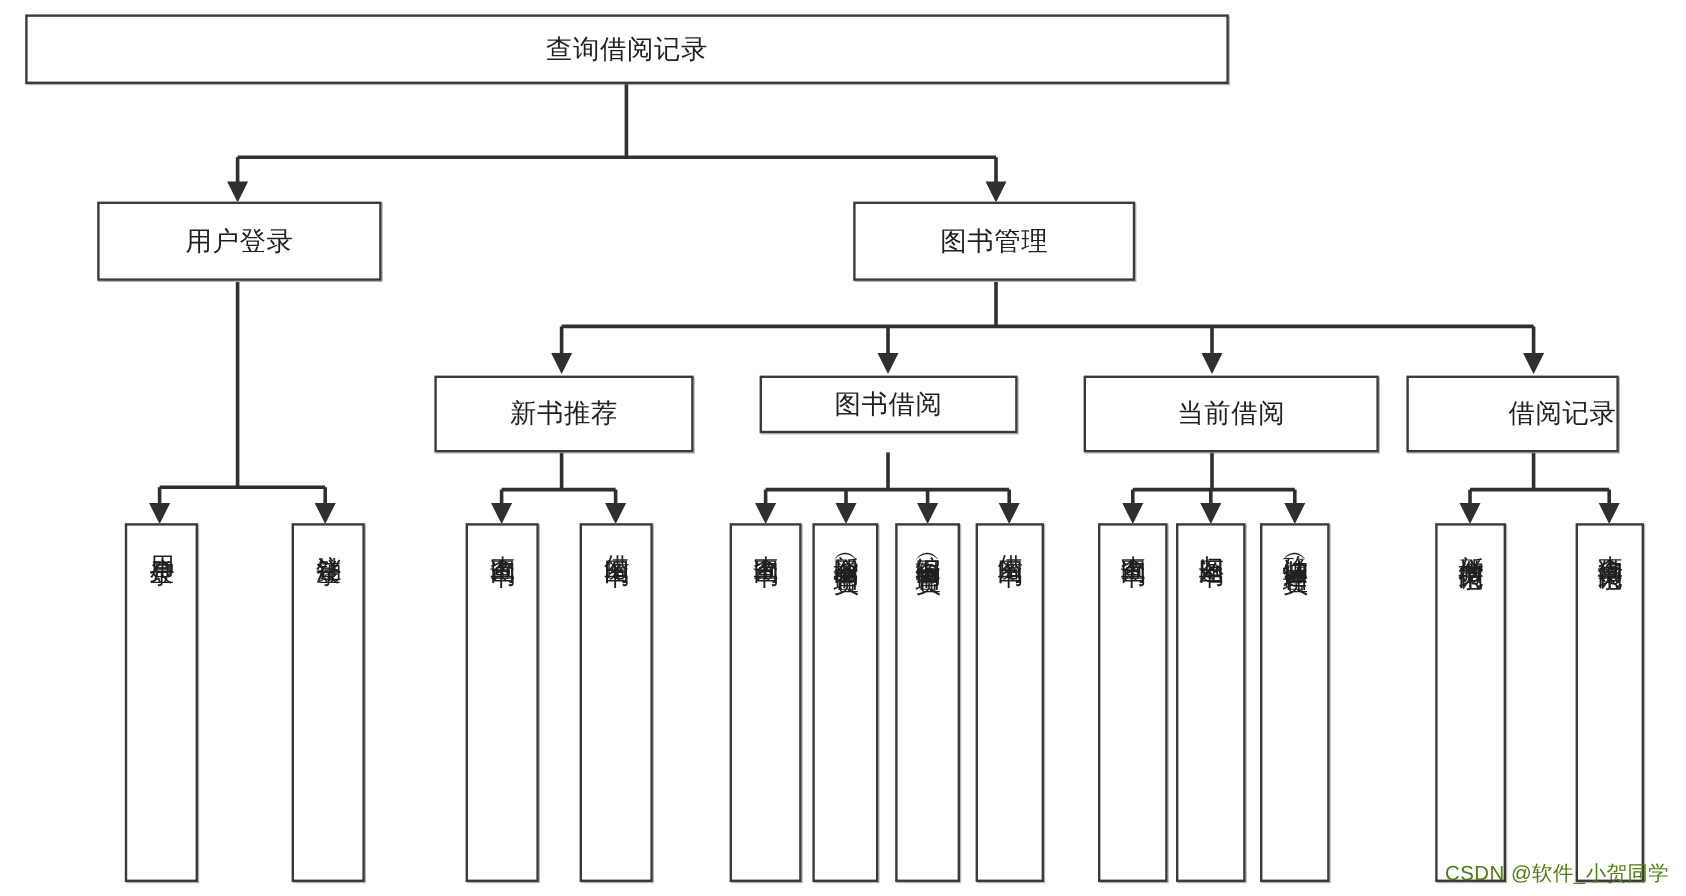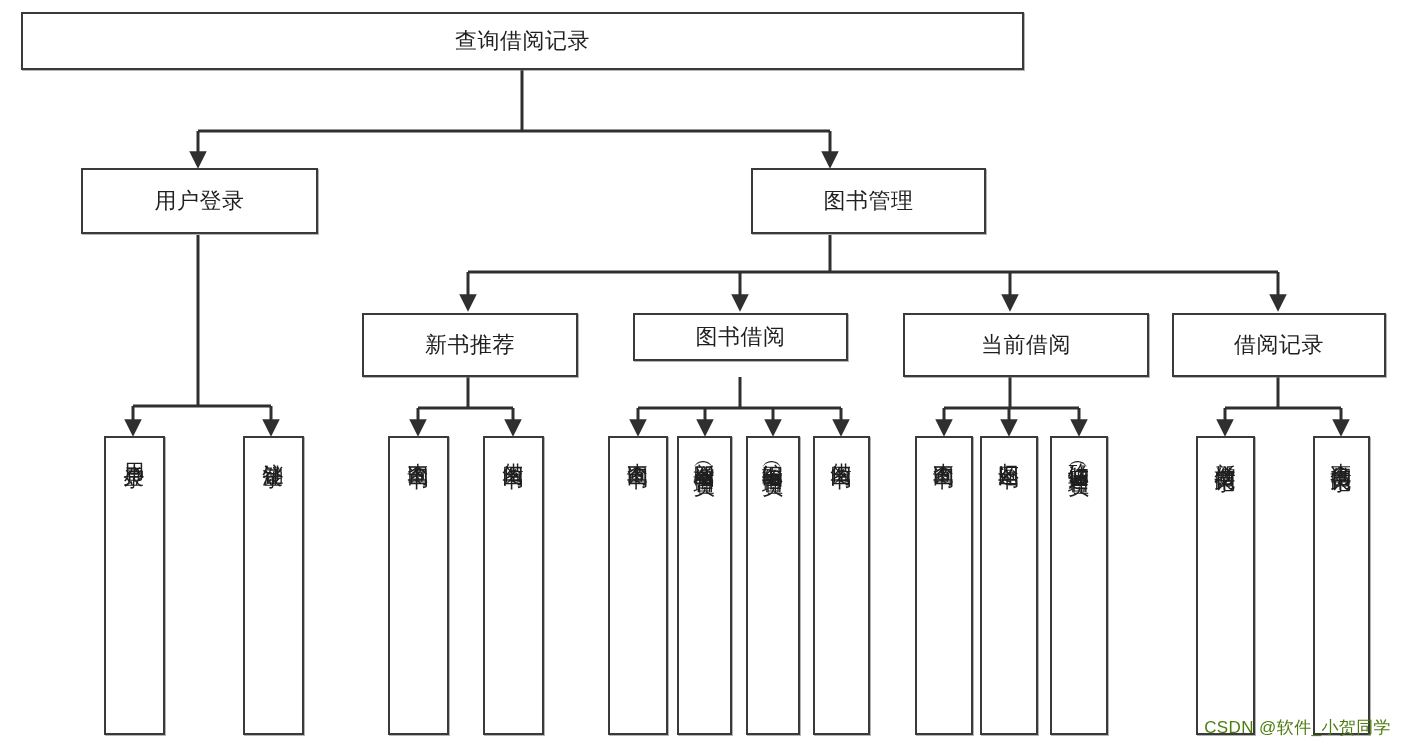--- a/index.html
+++ b/index.html
@@ -124,34 +124,34 @@
     </g>
   </svg>
 
   <div class="node" style="left:21px; top:12px; width:1003px; height:58px;">
     <span class="label">查询借阅记录</span>
   </div>
 
   <div class="node" style="left:81px; top:168px; width:237px; height:66px;">
     <span class="label">用户登录</span>
   </div>
-  <div class="node" style="left:711px; top:168px; width:235px; height:66px;margin-left:40px;">
+  <div class="node" style="left:711px; top:168px; width:235px; height:66px;">
     <span class="label">图书管理</span>
   </div>
 
   <div class="node" style="left:362px; top:313px; width:216px; height:64px;font-family:Liberation Serif, serif;">
     <span class="label">新书推荐</span>
   </div>
   <div class="node" style="left:633px; top:313px; width:215px; height:48px;">
     <span class="label">图书借阅</span>
   </div>
   <div class="node" style="left:903px; top:313px; width:246px; height:64px;">
     <span class="label">当前借阅</span>
   </div>
-  <div class="node" style="left:1172px; top:313px; width:214px; height:64px;">
+  <div class="node" style="left:1172px; top:313px; width:177px; height:64px;justify-content:flex-end;">
     <span class="label">借阅记录</span>
   </div>
 
   <div class="node vertical" style="left:104px; top:436px; width:61px; height:299px;">
     <span class="label">用户登录</span>
   </div>
   <div class="node vertical" style="left:243px; top:436px; width:61px; height:299px;">
     <span class="label">注销登录</span>
   </div>
 

